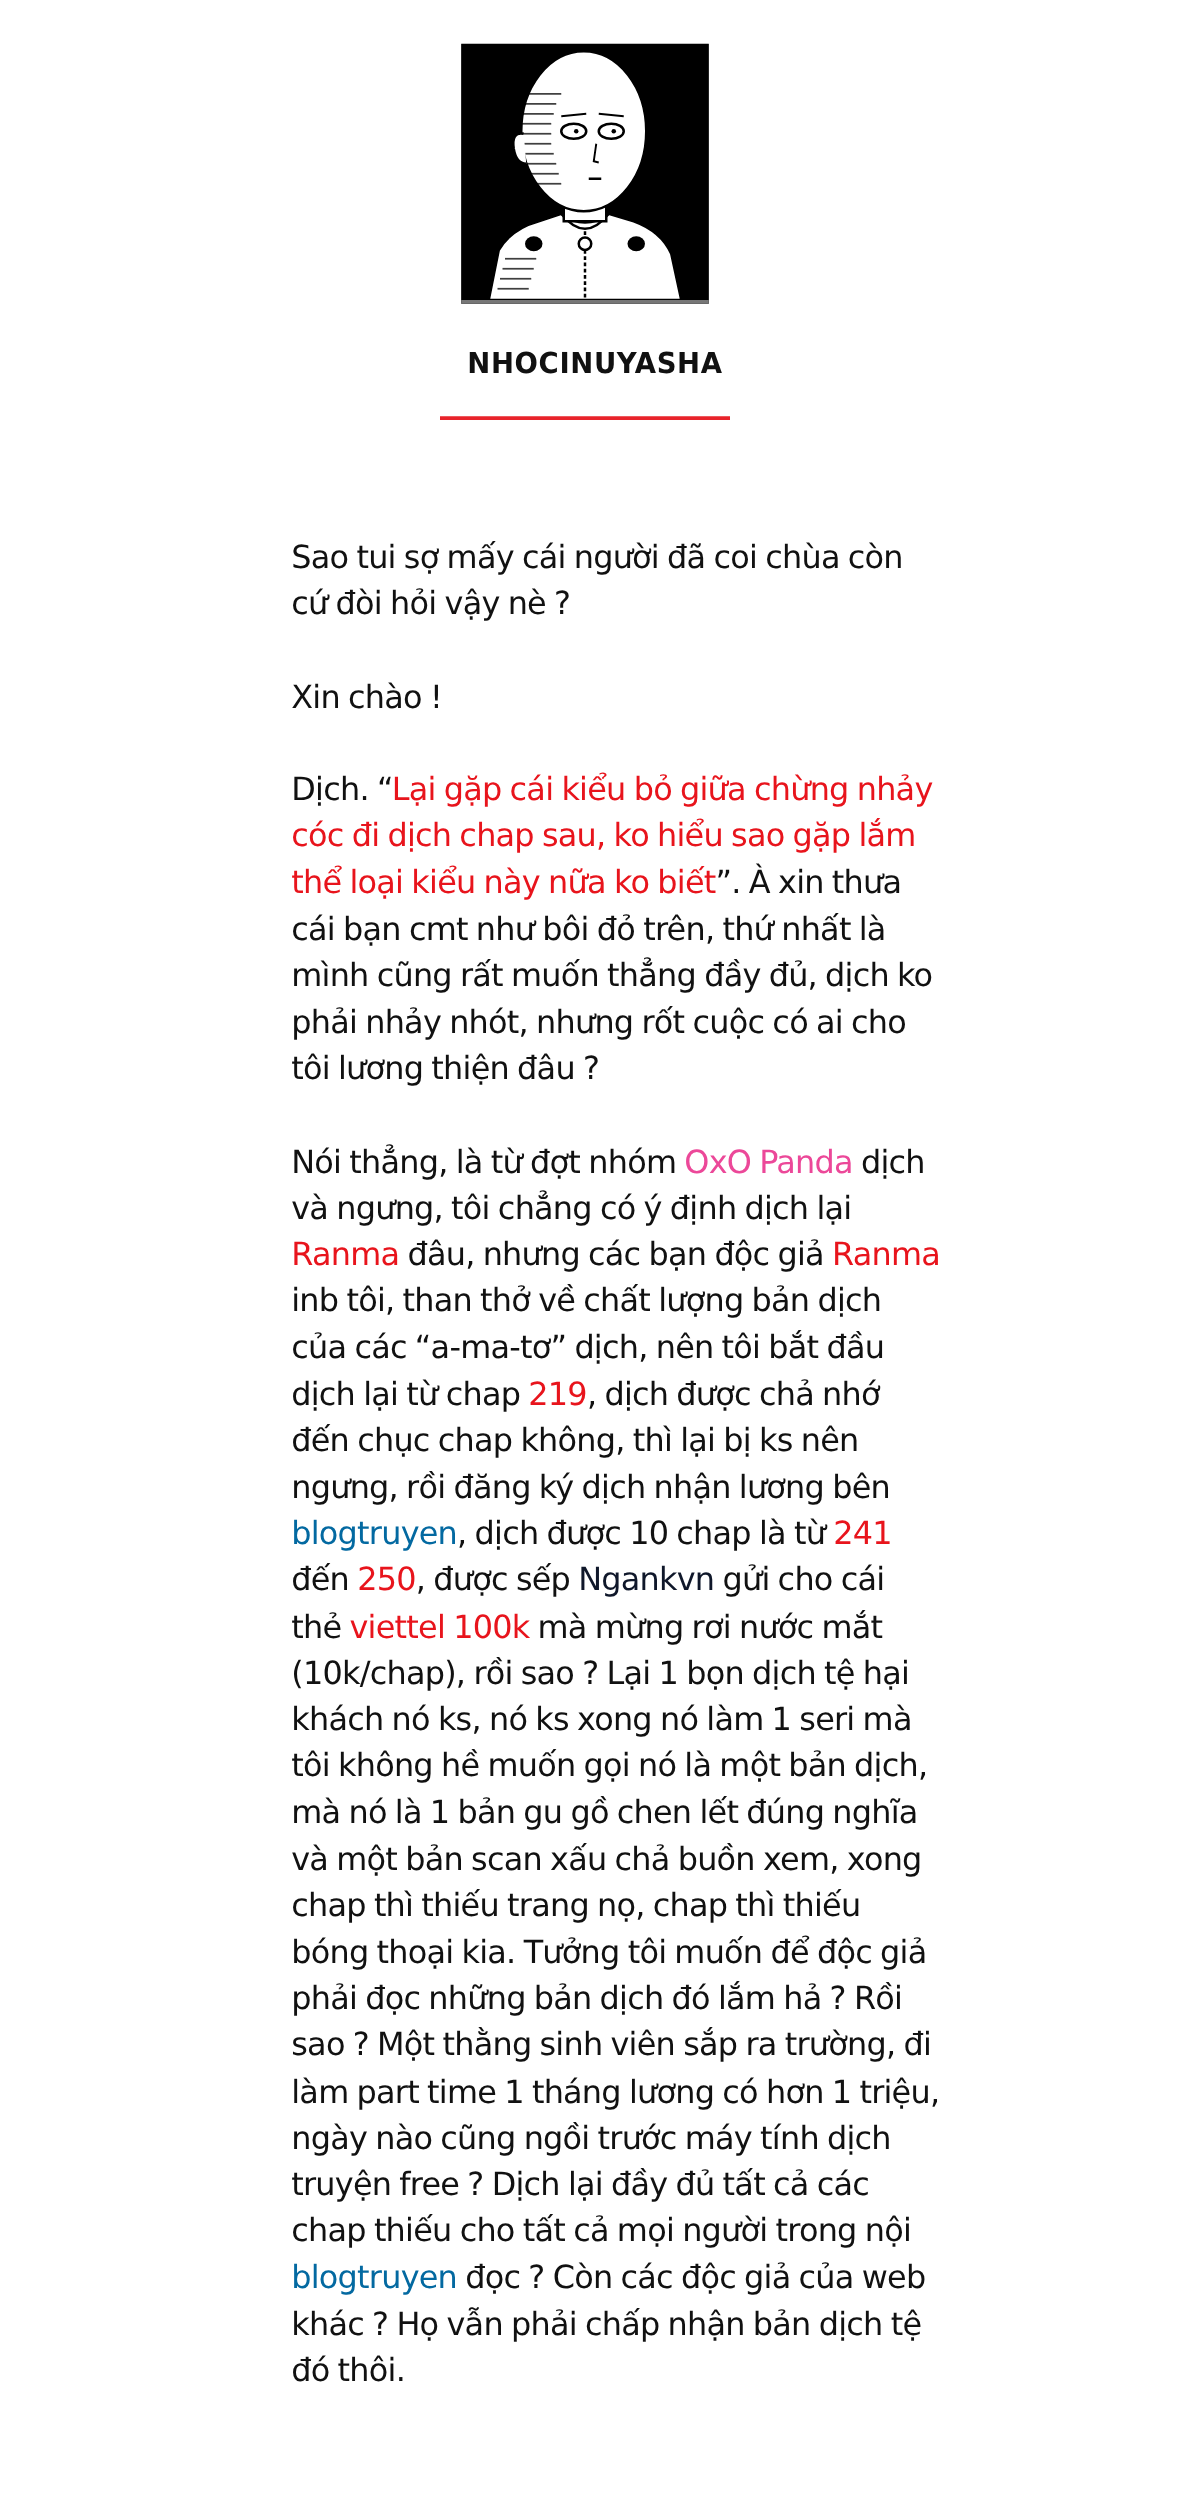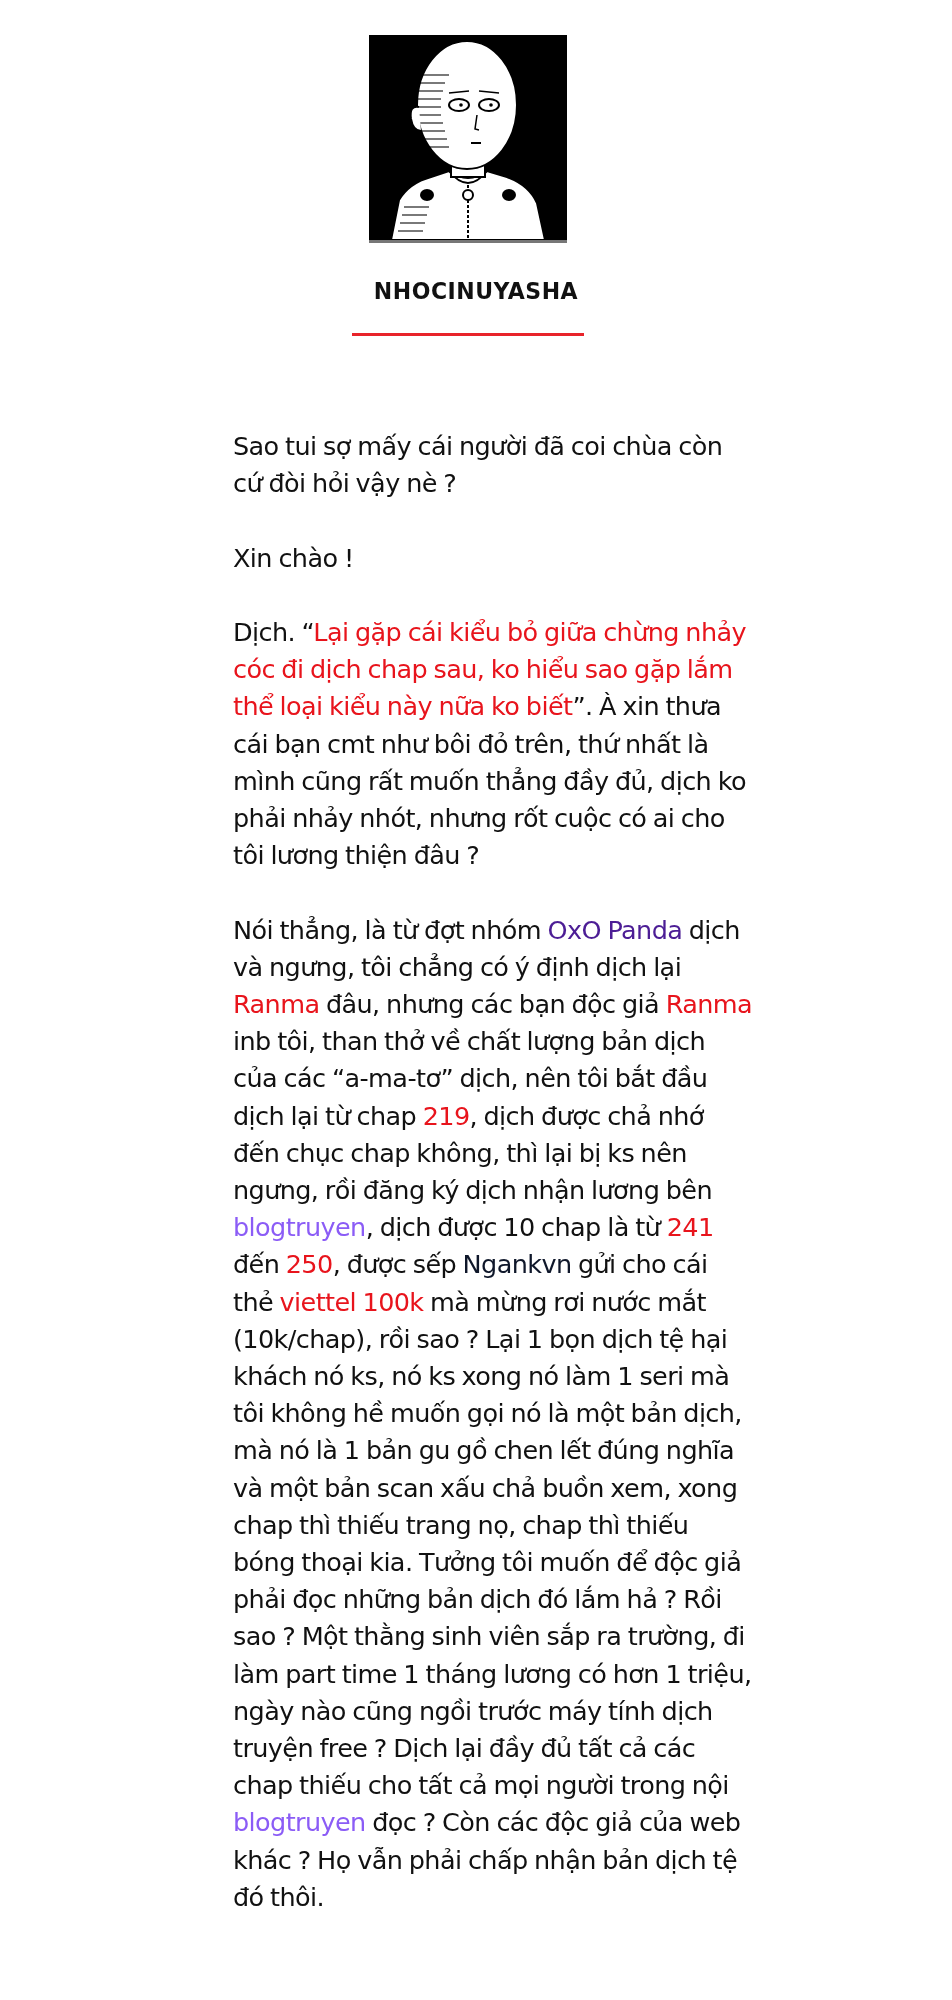--- a/index.html
+++ b/index.html
@@ -4,22 +4,22 @@
 <style>
   html, body { margin: 0; padding: 0; background: #ffffff; }
   body { width: 952px; height: 2000px; overflow: hidden; position: relative; font-family: "DejaVu Sans", sans-serif; }
   .avatar { position: absolute; left: 369px; top: 35px; width: 198px; height: 205px; background: #000; overflow: hidden; border-bottom: 3px solid #777; }
   .avatar svg { display: block; }
   .title { position: absolute; left: 0; width: 952px; top: 279px; text-align: center; font-family: "DejaVu Sans", sans-serif; font-weight: bold; font-size: 22px; letter-spacing: 0.5px; color: #111; transform: scaleY(1.05); }
   .underline { position: absolute; left: 352px; top: 333px; width: 232px; height: 3px; background: #e8232a; }
   .article { position: absolute; left: 233px; top: 428px; width: 520px; font-family: "DejaVu Sans", sans-serif; font-size: 25.5px; line-height: 37.2px; color: #111; letter-spacing: -0.6px; word-spacing: -1px; }
   .article p { margin: 0 0 37.2px 0; }
   .red { color: #e8141c; }
-  .purple { color: #4c1d95; }
-  .green { color: #8b5cf6; }
+  .purple { color: #ec4899; }
+  .green { color: #0369a1; }
   .blue { color: #0f172a; }
 </style>
 </head>
 <body>
 
 <div class="avatar">
   <svg width="198" height="205" viewBox="0 0 198 205">
     <rect x="0" y="0" width="198" height="205" fill="#000"></rect>
 
     <path d="M22 205 L30 165 Q40 148 62 142 L80 136 Q99 150 118 136 L138 142 Q160 150 168 168 L176 205 Z" fill="#fff" stroke="#000" stroke-width="2"></path>

